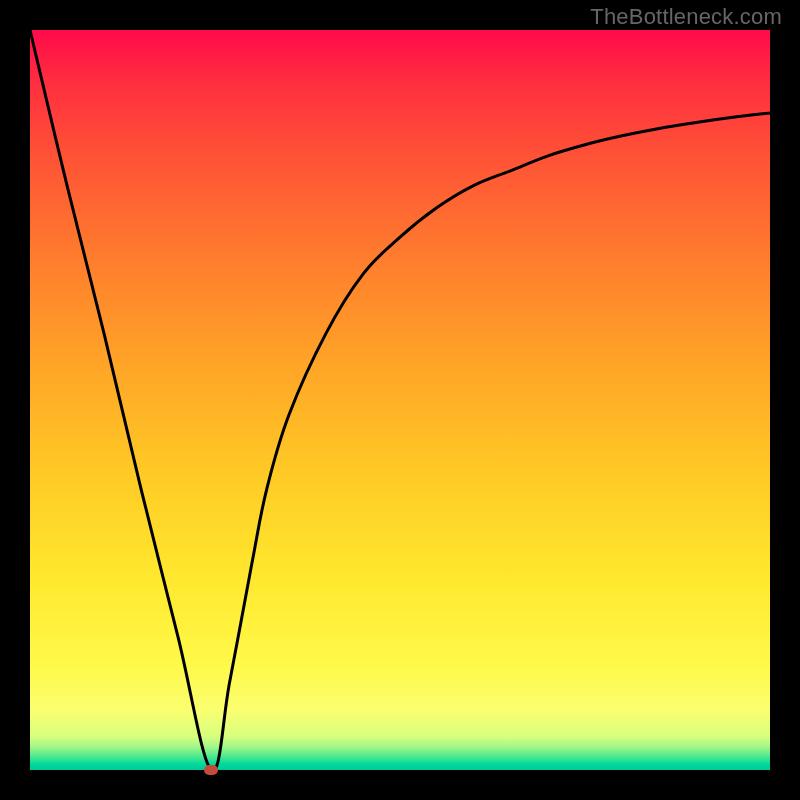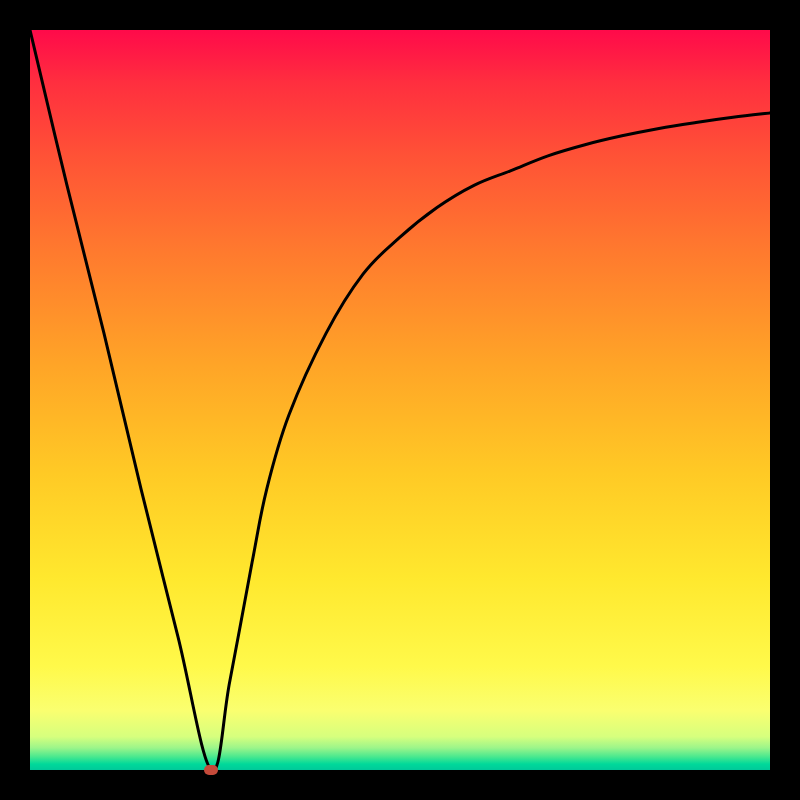--- a/index.html
+++ b/index.html
@@ -66,20 +66,21 @@
     border-radius: 5px;
     background: #c44a3a;
     transform: translate(-50%, -50%);
   }
 </style>
 </head>
 <body>
 
 <div class="frame">
 
+  <div class="watermark">TheBottleneck.com</div>
 
   <div class="plot-area">
     <svg class="curve" viewBox="0 0 740 740" preserveAspectRatio="none">
       <path fill="none" stroke="#000000" stroke-width="3" stroke-linejoin="round" stroke-linecap="round" d="M 0.00 0.00 C 6.66 27.97, 23.68 100.79, 37.00 155.40 C 50.32 210.01, 60.68 248.79, 74.00 303.40 C 87.32 358.01, 97.68 404.19, 111.00 458.80 C 124.32 513.41, 135.35 556.18, 148.00 606.80 C 160.65 657.42, 171.98 732.01, 181.30 740.00 C 190.62 747.99, 192.47 688.50, 199.80 651.20 C 207.13 613.90, 215.34 567.43, 222.00 532.80 C 228.66 498.17, 230.14 485.44, 236.80 458.80 C 243.46 432.16, 248.34 412.77, 259.00 384.80 C 269.66 356.83, 282.68 328.71, 296.00 303.40 C 309.32 278.09, 319.68 261.52, 333.00 244.20 C 346.32 226.88, 356.68 219.19, 370.00 207.20 C 383.32 195.21, 393.68 186.92, 407.00 177.60 C 420.32 168.28, 430.68 162.06, 444.00 155.40 C 457.32 148.74, 467.68 145.93, 481.00 140.60 C 494.32 135.27, 504.68 130.46, 518.00 125.80 C 531.32 121.14, 541.68 118.30, 555.00 114.70 C 568.32 111.10, 578.68 108.75, 592.00 105.82 C 605.32 102.89, 615.68 100.82, 629.00 98.42 C 642.32 96.02, 652.68 94.50, 666.00 92.50 C 679.32 90.50, 689.68 89.05, 703.00 87.32 C 716.32 85.59, 733.34 83.68, 740.00 82.88"></path>
     </svg>
     <div class="marker" style="left: 181.3px; top: 740px; background: rgb(196, 74, 58);"></div>
   </div>
 
 </div>
 

